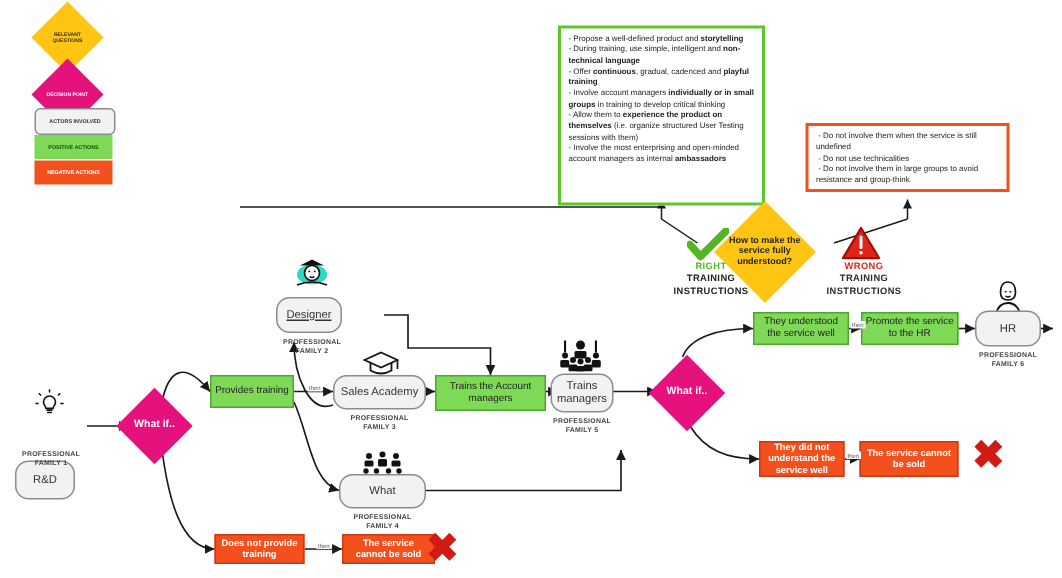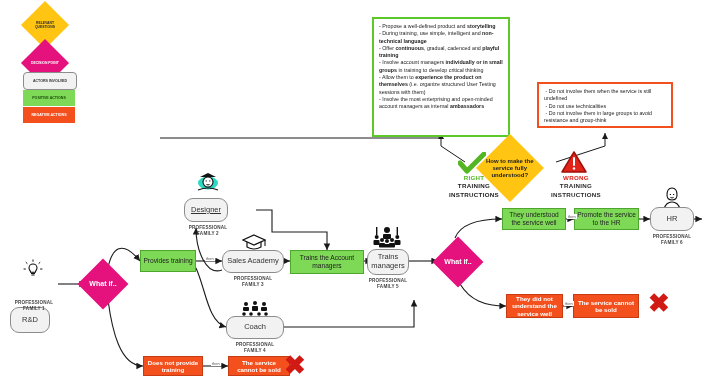--- a/index.html
+++ b/index.html
@@ -245,21 +245,21 @@
           <circle cx="19" cy="14" r="1.8"></circle>
           <circle cx="26" cy="14" r="1.8"></circle>
         <rect x="1" y="16.5" width="6" height="3.2" rx="1"></rect>
           <rect x="8" y="16.5" width="6" height="3.2" rx="1"></rect>
         <rect x="16" y="16.5" width="6" height="3.2" rx="1"></rect>
           <rect x="23" y="16.5" width="6" height="3.2" rx="1"></rect>
       </g>
     </svg>
   </div>
   <div class="node actor" style="left:226px;top:316px;width:58px;height:23px;">
-    <span>Coach</span>
+    <span>What</span>
   </div>
   <div class="actor-cap" style="left:225px;top:342px;width:60px;">PROFESSIONAL<br>FAMILY 4</div>
 
   <div class="icon" style="left:372px;top:226px;">
     <svg width="30" height="22" viewBox="0 0 30 22">
       <g fill="#111">
         <circle cx="15" cy="4" r="3"></circle>
           <rect x="11" y="8" width="8" height="5" rx="1"></rect>
         <rect x="4" y="1" width="1.4" height="8"></rect>
           <rect x="24.6" y="1" width="1.4" height="8"></rect>

